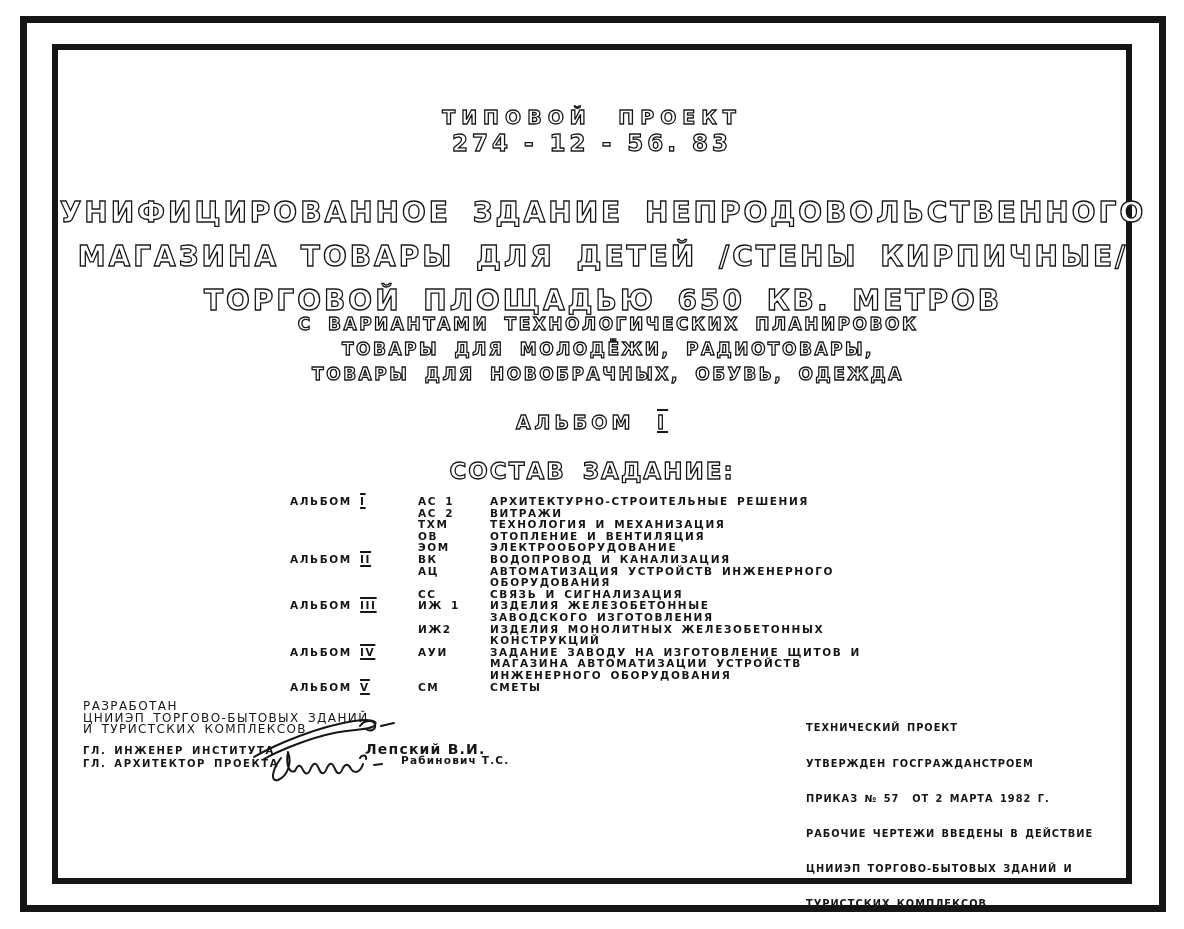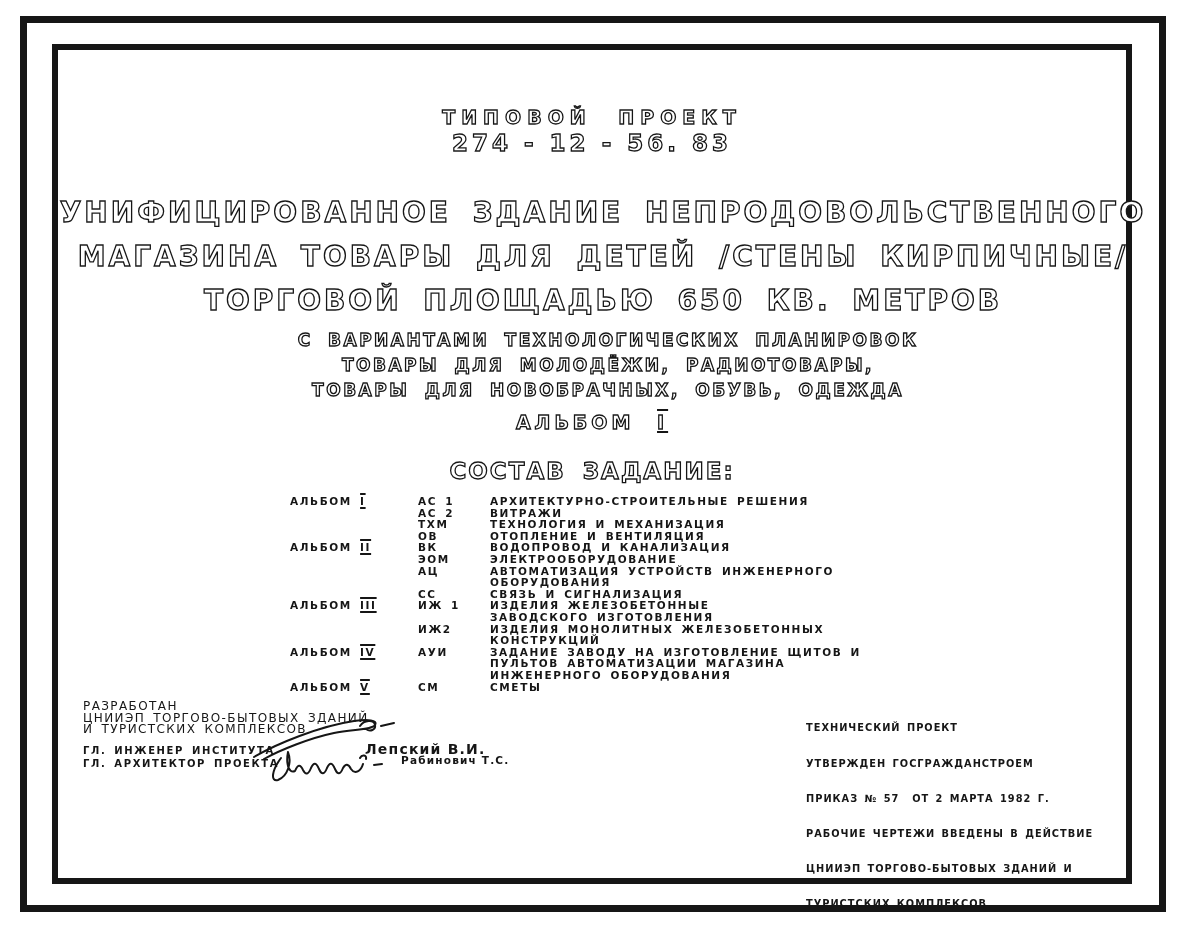--- a/index.html
+++ b/index.html
@@ -19,21 +19,21 @@
   
   .hollow { color:var(--ink); }
   @supports (-webkit-text-stroke: 1px #000) {
     .hollow { color:#fff; -webkit-text-stroke:1.3px var(--ink); }
   }
 
   .top-title   { top:106px; font-size:19px; letter-spacing:6px; word-spacing:14px; }
   .top-number  { top:130px; font-size:23px; letter-spacing:4px; white-space:pre;text-align:center; }
 
   .main-title  { top:191px; font-size:28px; line-height:44px; letter-spacing:3px; word-spacing:9px;margin-left:22px; }
-  .subtitle    { top:328px; font-size:17px; line-height:25px; letter-spacing:2.5px; word-spacing:7px;padding-left:32px; }
+  .subtitle    { top:312px; font-size:17px; line-height:25px; letter-spacing:2.5px; word-spacing:7px;padding-left:32px; }
 
   .album-heading { top:411px; font-size:19px; letter-spacing:4px; word-spacing:12px; }
   .roman { text-decoration-line:underline overline; text-decoration-thickness:1.5px; text-underline-offset:2px; }
 
   .sostav-heading { top:458px; font-size:23px; letter-spacing:2px; word-spacing:7px; }
 
   .toc {
     position:absolute; left:290px; top:496px; width:575px;
     font-size:10.5px; font-weight:700; line-height:11.6px;
     letter-spacing:1.6px; word-spacing:3px;
@@ -108,35 +108,35 @@
         </div>
       </div>
       <div class="toc-row">
         <div class="toc-album"></div>
         <div class="toc-code">ОВ</div>
         <div class="toc-desc">
           <div>ОТОПЛЕНИЕ И ВЕНТИЛЯЦИЯ</div>
         </div>
       </div>
       <div class="toc-row">
+        <div class="toc-album"></div>
+        <div class="toc-code">ЭОМ</div>
+        <div class="toc-desc">
+          <div>ЭЛЕКТРООБОРУДОВАНИЕ</div>
+        </div>
+      </div>
+      <div class="toc-row">
         <div class="toc-album"><span>АЛЬБОМ </span><span class="roman">II</span></div>
         <div class="toc-code">ВК</div>
         <div class="toc-desc">
           <div>ВОДОПРОВОД И КАНАЛИЗАЦИЯ</div>
         </div>
       </div>
       <div class="toc-row">
         <div class="toc-album"></div>
-        <div class="toc-code">ЭОМ</div>
-        <div class="toc-desc">
-          <div>ЭЛЕКТРООБОРУДОВАНИЕ</div>
-        </div>
-      </div>
-      <div class="toc-row">
-        <div class="toc-album"></div>
         <div class="toc-code">АЦ</div>
         <div class="toc-desc">
           <div>АВТОМАТИЗАЦИЯ УСТРОЙСТВ ИНЖЕНЕРНОГО</div>
           <div>ОБОРУДОВАНИЯ</div>
         </div>
       </div>
       <div class="toc-row">
         <div class="toc-album"></div>
         <div class="toc-code">СС</div>
         <div class="toc-desc">
@@ -157,21 +157,21 @@
         <div class="toc-desc">
           <div>ИЗДЕЛИЯ МОНОЛИТНЫХ ЖЕЛЕЗОБЕТОННЫХ</div>
           <div>КОНСТРУКЦИЙ</div>
         </div>
       </div>
       <div class="toc-row">
         <div class="toc-album"><span>АЛЬБОМ </span><span class="roman">IV</span></div>
         <div class="toc-code">АУИ</div>
         <div class="toc-desc">
           <div>ЗАДАНИЕ ЗАВОДУ НА ИЗГОТОВЛЕНИЕ ЩИТОВ И</div>
-          <div>ПУЛЬТОВ АВТОМАТИЗАЦИИ МАГАЗИНА</div>
+          <div>МАГАЗИНА АВТОМАТИЗАЦИИ УСТРОЙСТВ</div>
           <div>ИНЖЕНЕРНОГО ОБОРУДОВАНИЯ</div>
         </div>
       </div>
       <div class="toc-row">
         <div class="toc-album"><span>АЛЬБОМ </span><span class="roman">V</span></div>
         <div class="toc-code">СМ</div>
         <div class="toc-desc">
           <div>СМЕТЫ</div>
         </div>
       </div>

